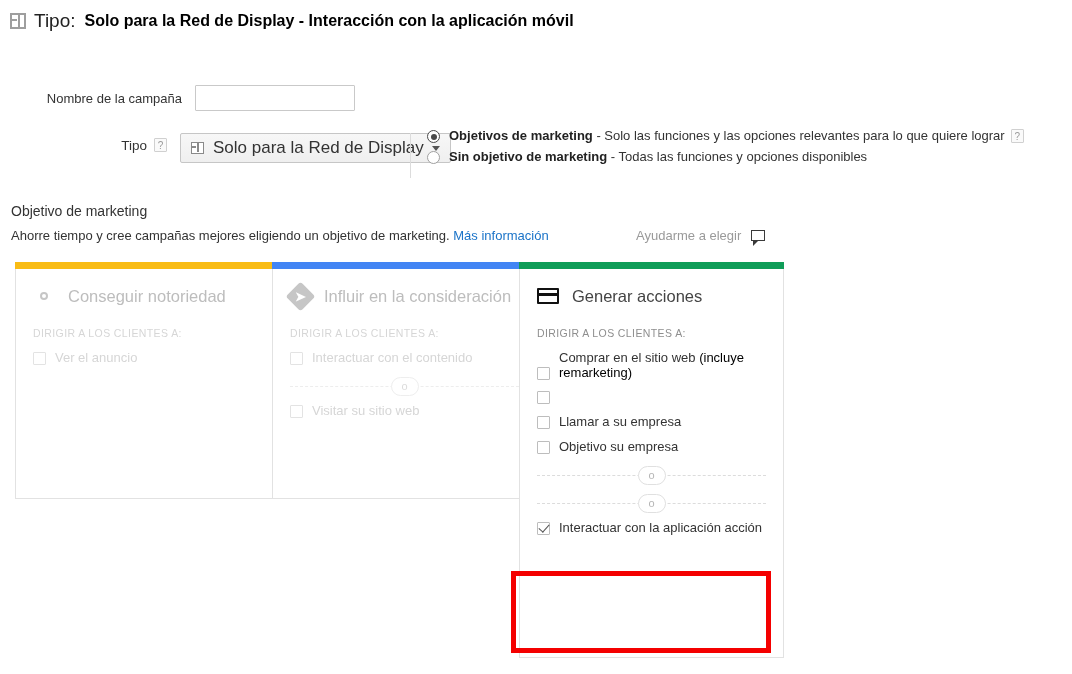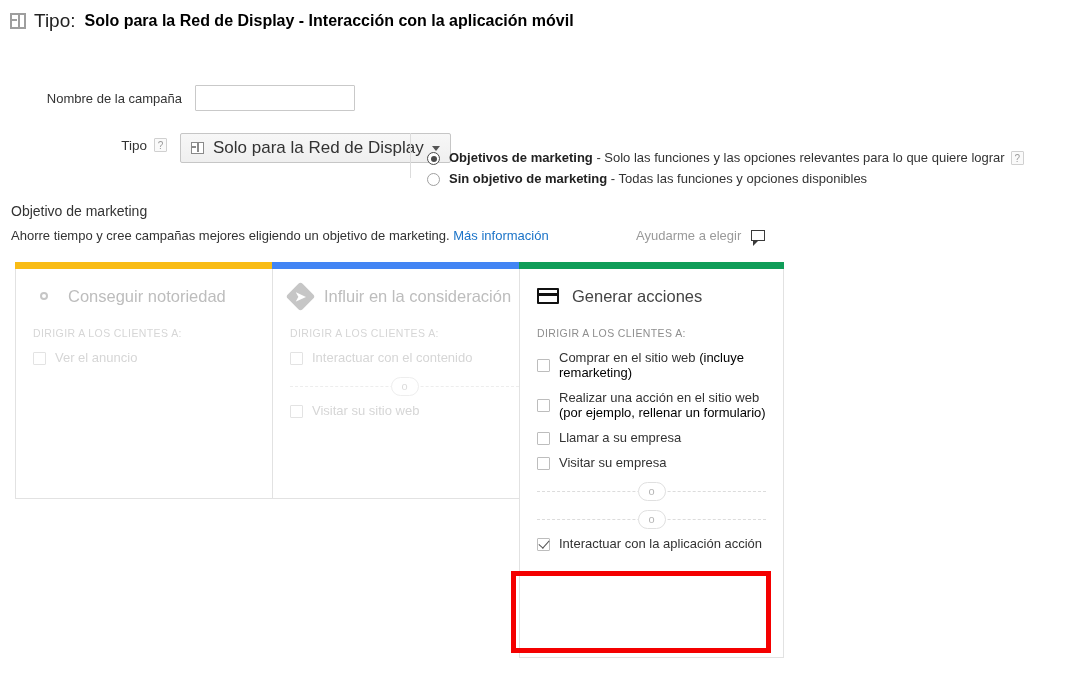--- a/index.html
+++ b/index.html
@@ -62,21 +62,21 @@
   }
   .type-btn .mini-display::after {
     content:""; position:absolute; left:5px; top:0; width:1.5px; height:9px; background:#8a8a8a;
   }
   .caret { margin-left: 8px; width: 0; height: 0;
     border-left: 4px solid transparent; border-right: 4px solid transparent;
     border-top: 5px solid #555; }
 
   .divider-v { position: absolute; left: 410px; top: 133px; width: 1px; height: 45px; background: #dcdcdc; }
 
-  .radios { position: absolute; left: 427px; top: 150px; }
+  .radios { position: absolute; left: 427px; top: 128px; }
   .radio-line { display: flex; align-items: flex-start; margin-bottom: 6px; font-size: 13px; }
   .radio {
     width: 13px; height: 13px; border-radius: 50%; border: 1px solid #a0a0a0;
     background: #fff; margin-right: 9px; margin-top: 2px; flex: none; position: relative;
   }
   .radio.on { border-color: #4a4a4a; }
   .radio.on::after {
     content: ""; position: absolute; left: 2.5px; top: 2.5px; width: 6px; height: 6px;
     border-radius: 50%; background: #4a4a4a;
   }
@@ -146,21 +146,21 @@
     position: relative; border-radius: 1px;
   }
   .icon-card::after {
     content: ""; position: absolute; left: 0; top: 2.5px; width: 100%; height: 3.5px; background: #111;
   }
 
   .target-label { font-size: 10.5px; letter-spacing: .4px; margin-bottom: 11px; }
   .card.dim .target-label { color: #d6d6d6; }
   .card.active .target-label { color: #8e8e8e; }
 
-  .opt { display: flex; align-items: center; margin-bottom: 10px; font-size: 13px; line-height: 15px; }
+  .opt { display: flex; align-items: flex-end; margin-bottom: 10px; font-size: 13px; line-height: 15px; }
   .cb {
     width: 13px; height: 13px; border: 1px solid #bdbdbd; background: #fff;
     margin-right: 9px; margin-top: 1px; flex: none; border-radius: 1px; position: relative;
   }
   .card.dim .cb { border-color: #e3e3e3; }
   .cb.checked::after {
     content: ""; position: absolute; left: 3px; top: -1px; width: 5px; height: 9px;
     border: solid #555; border-width: 0 1.6px 1.6px 0; transform: rotate(42deg);
   }
   .card.dim .opt-text { color: #d6d6d6; }
@@ -289,31 +289,30 @@
       </div>
       <div class="target-label">DIRIGIR A LOS CLIENTES A:</div>
 
       <div class="opt">
         <span class="cb"></span>
         <span class="opt-text"><span>Comprar en el sitio web </span><span class="muted">(incluye remarketing)</span></span>
       </div>
 
       <div class="opt">
         <span class="cb"></span>
-        <span class="opt-text"><span>Realizar una acción en el sitio web </span><span class="muted">(por ejemplo, rellenar un formulario)</span></span>
       </div>
 
       <div class="opt">
         <span class="cb"></span>
         <span class="opt-text">Llamar a su empresa</span>
       </div>
 
       <div class="opt">
         <span class="cb"></span>
-        <span class="opt-text">Visitar su empresa</span>
+        <span class="opt-text">Objetivo su empresa</span>
       </div>
 
       <div class="or-sep">
         <span class="line"></span>
         <span class="pill">o</span>
       </div>
 
 
       <div class="or-sep">
         <span class="line"></span>

